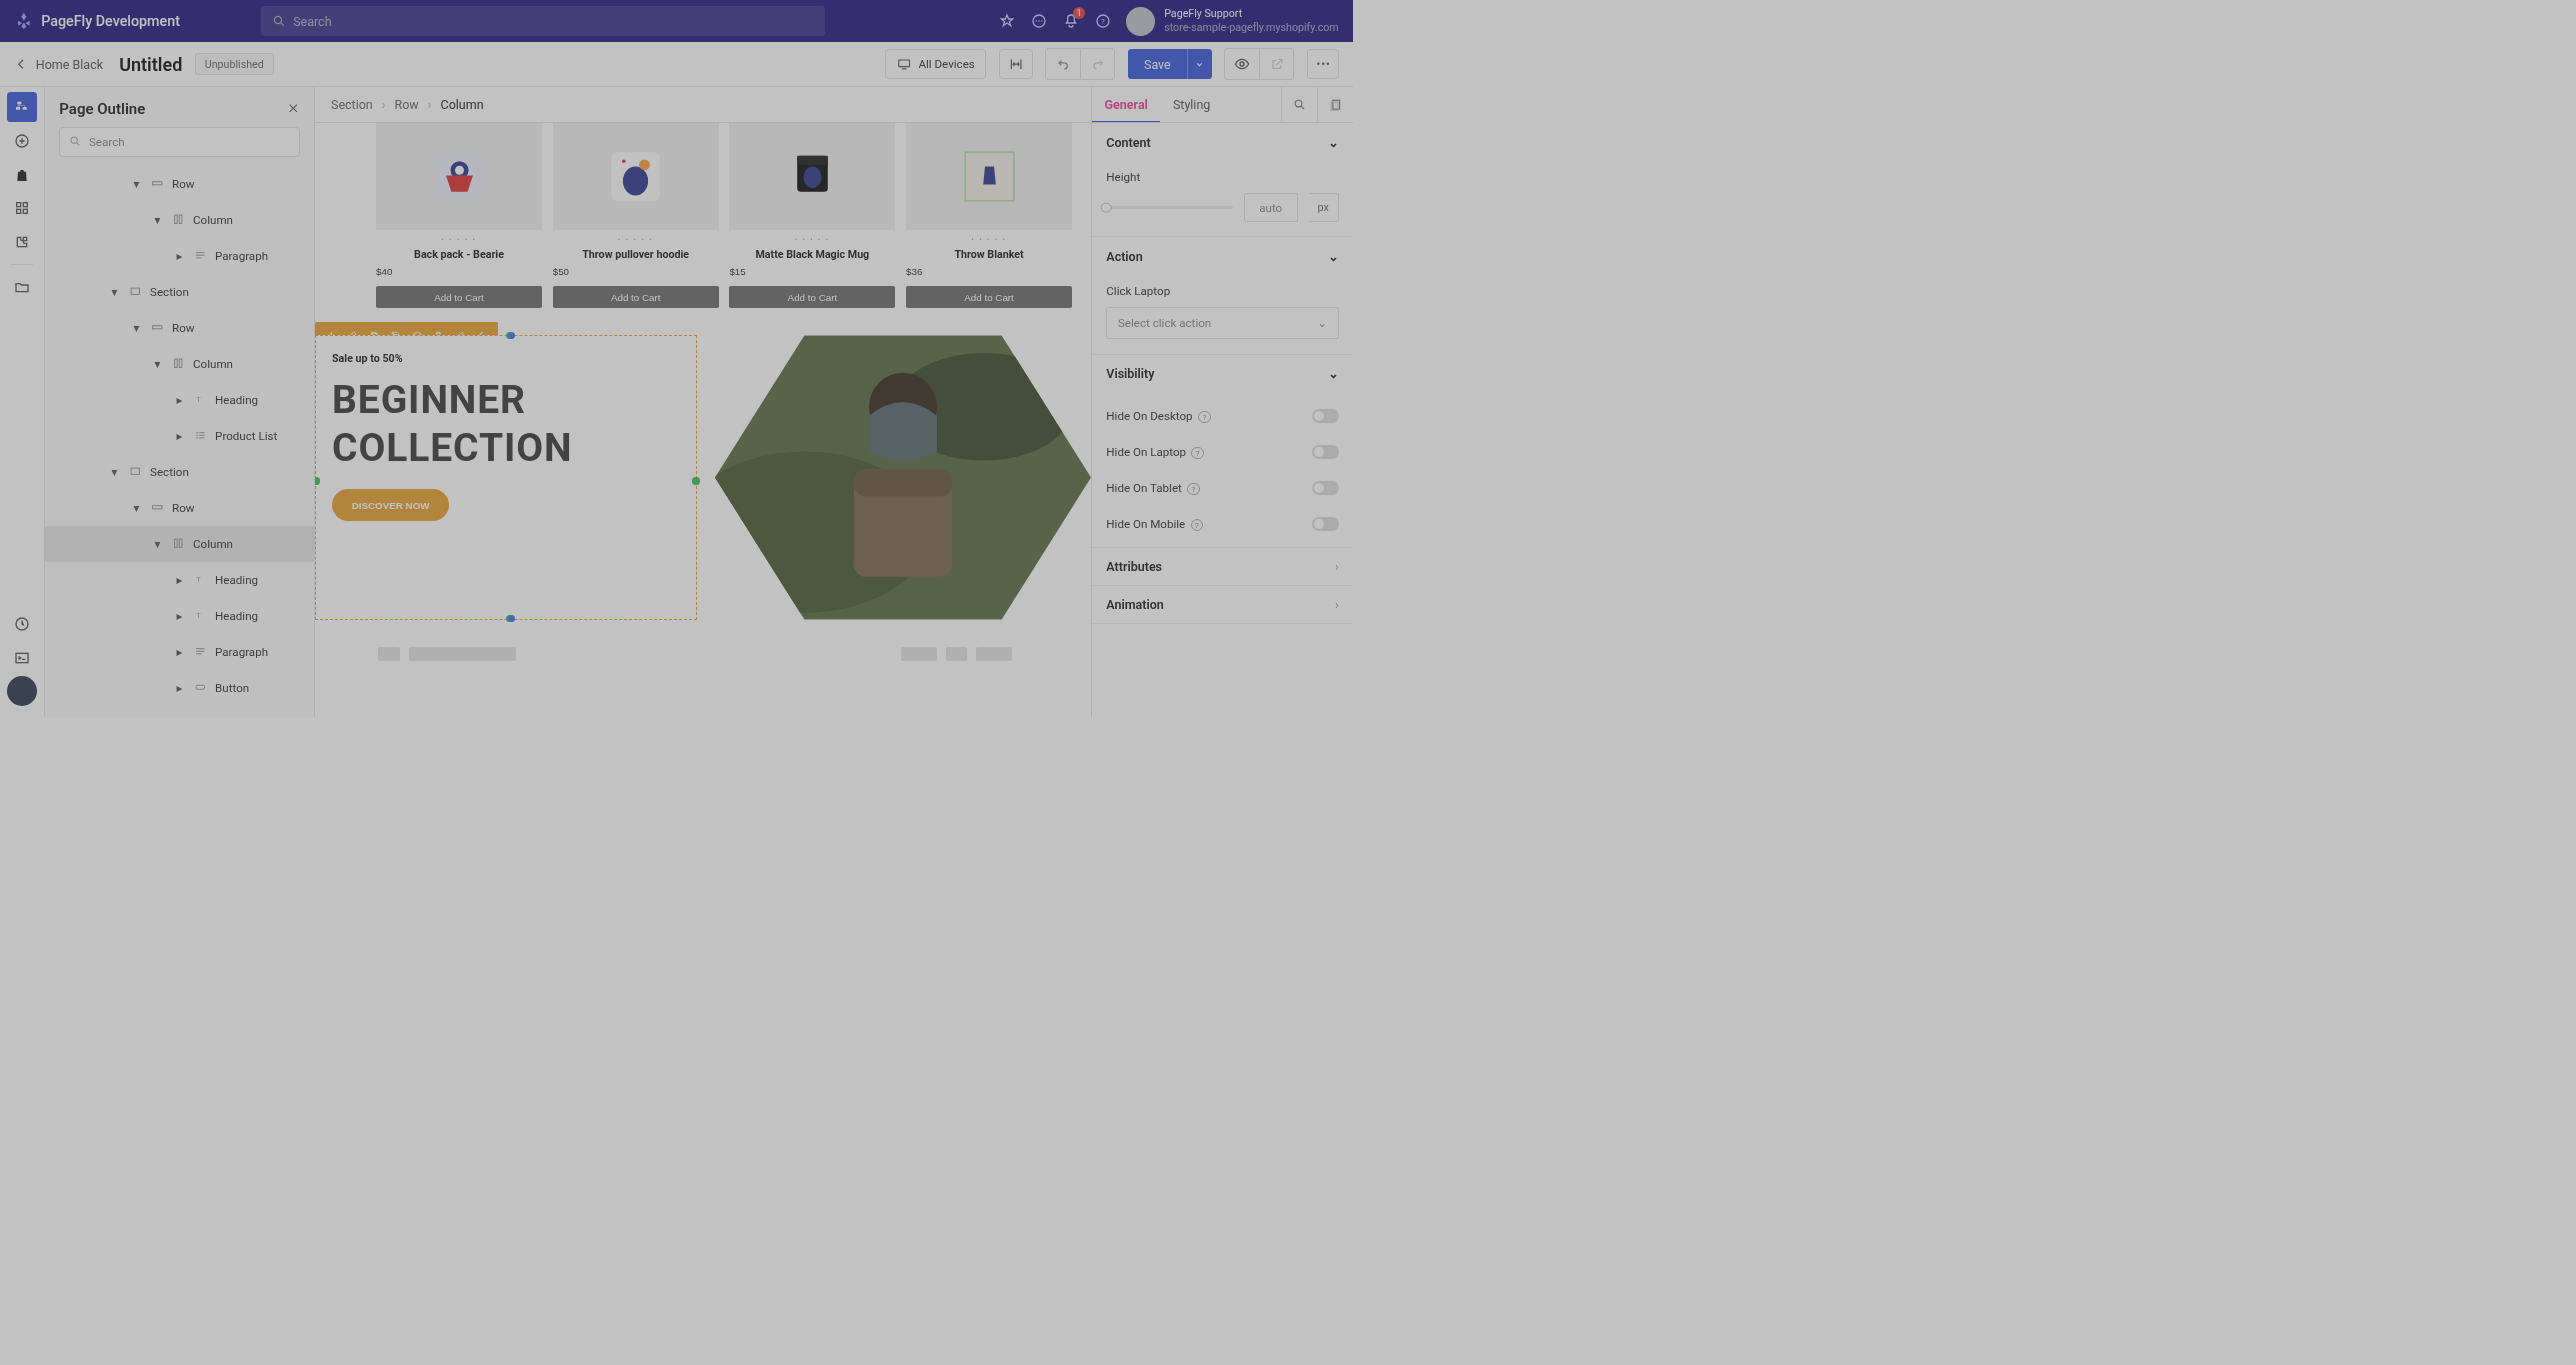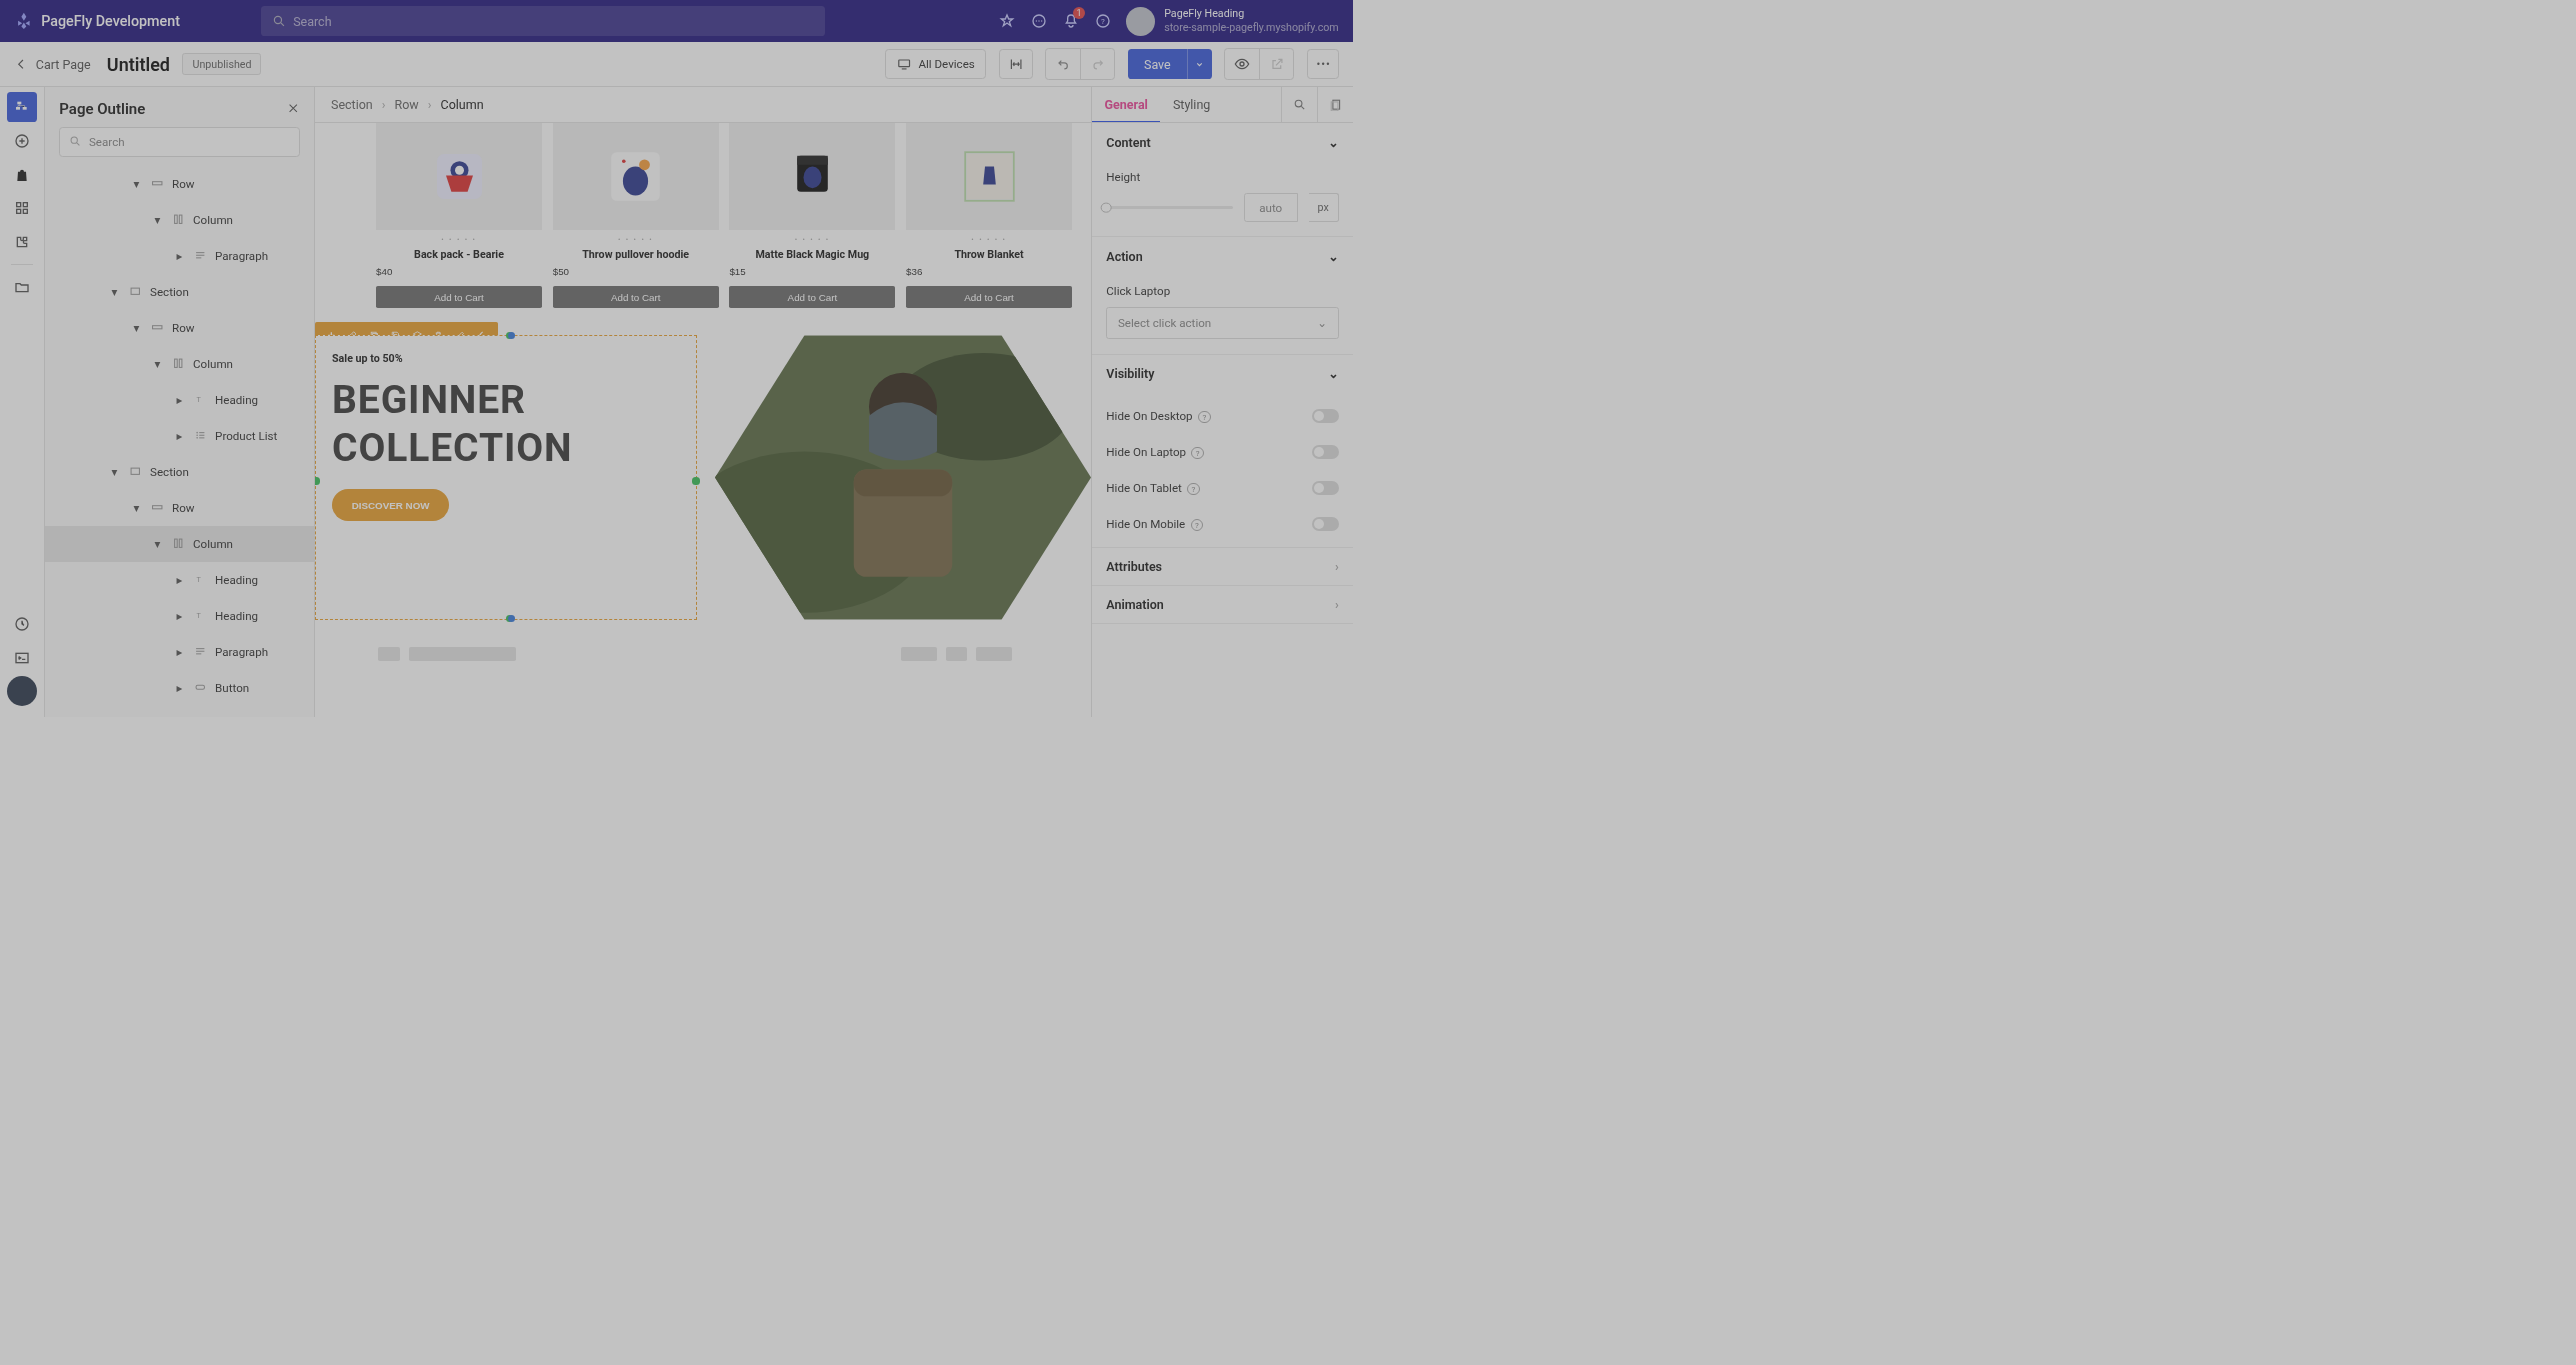--- a/index.html
+++ b/index.html
@@ -146,31 +146,31 @@
     <span class="badge">1</span>
   </div>
   <div class="icon-btn">
       <svg width="16" height="16" viewBox="0 0 24 24">
         <circle cx="12" cy="12" r="9" fill="none" stroke="#c9cbff" stroke-width="2"></circle>
         <text x="12" y="16" text-anchor="middle" fill="#c9cbff" font-size="12">?</text>
       </svg>
     </div>
   <div class="avatar"></div>
   <div class="user-info">
-    <div>PageFly Heading</div>
+    <div>PageFly Support</div>
     <div class="sub">store-sample-pagefly.myshopify.com</div>
   </div>
 </div>
 
 <div class="toolbar">
   <div class="back">
     <svg width="14.3" height="14.3" viewBox="0 0 24 24">
         <path fill="none" stroke="#555" stroke-width="2" d="M15 5l-7 7 7 7"></path>
       </svg>
-    <span>Cart Page</span>
+    <span>Home Black</span>
   </div>
   <div class="title">Untitled</div>
   <div class="status">Unpublished</div>
   <div class="spacer"></div>
   <div class="ctrl">
     <svg width="14.3" height="14.3" viewBox="0 0 24 24">
         <rect x="3" y="5" width="18" height="11" rx="1" fill="none" stroke="#555" stroke-width="2"></rect>
         <line x1="8" y1="20" x2="16" y2="20" stroke="#555" stroke-width="2"></line>
       </svg>
     <span>All Devices</span>

